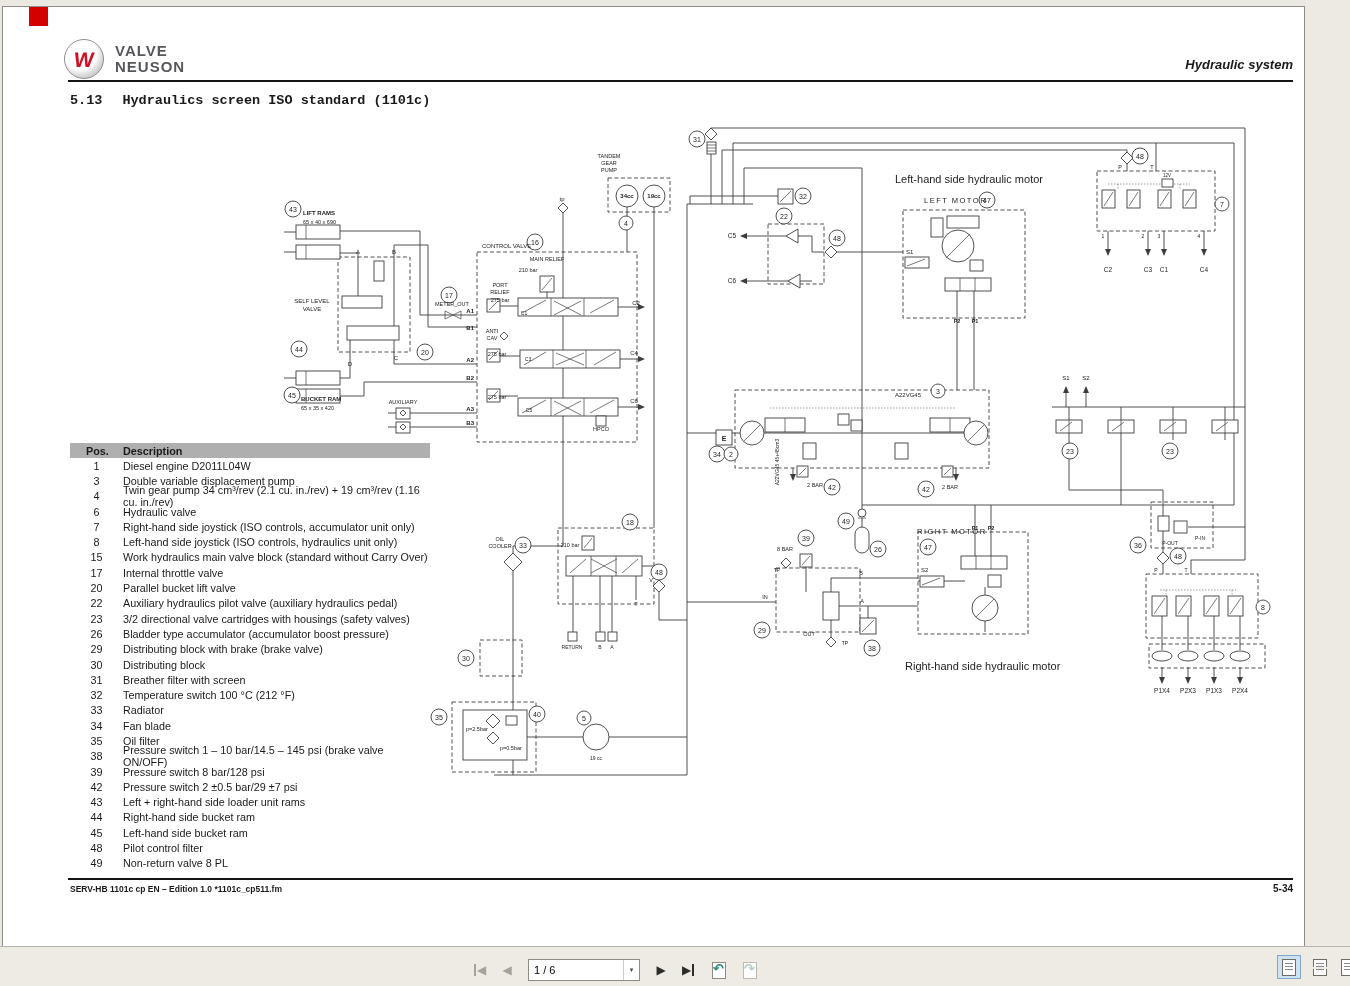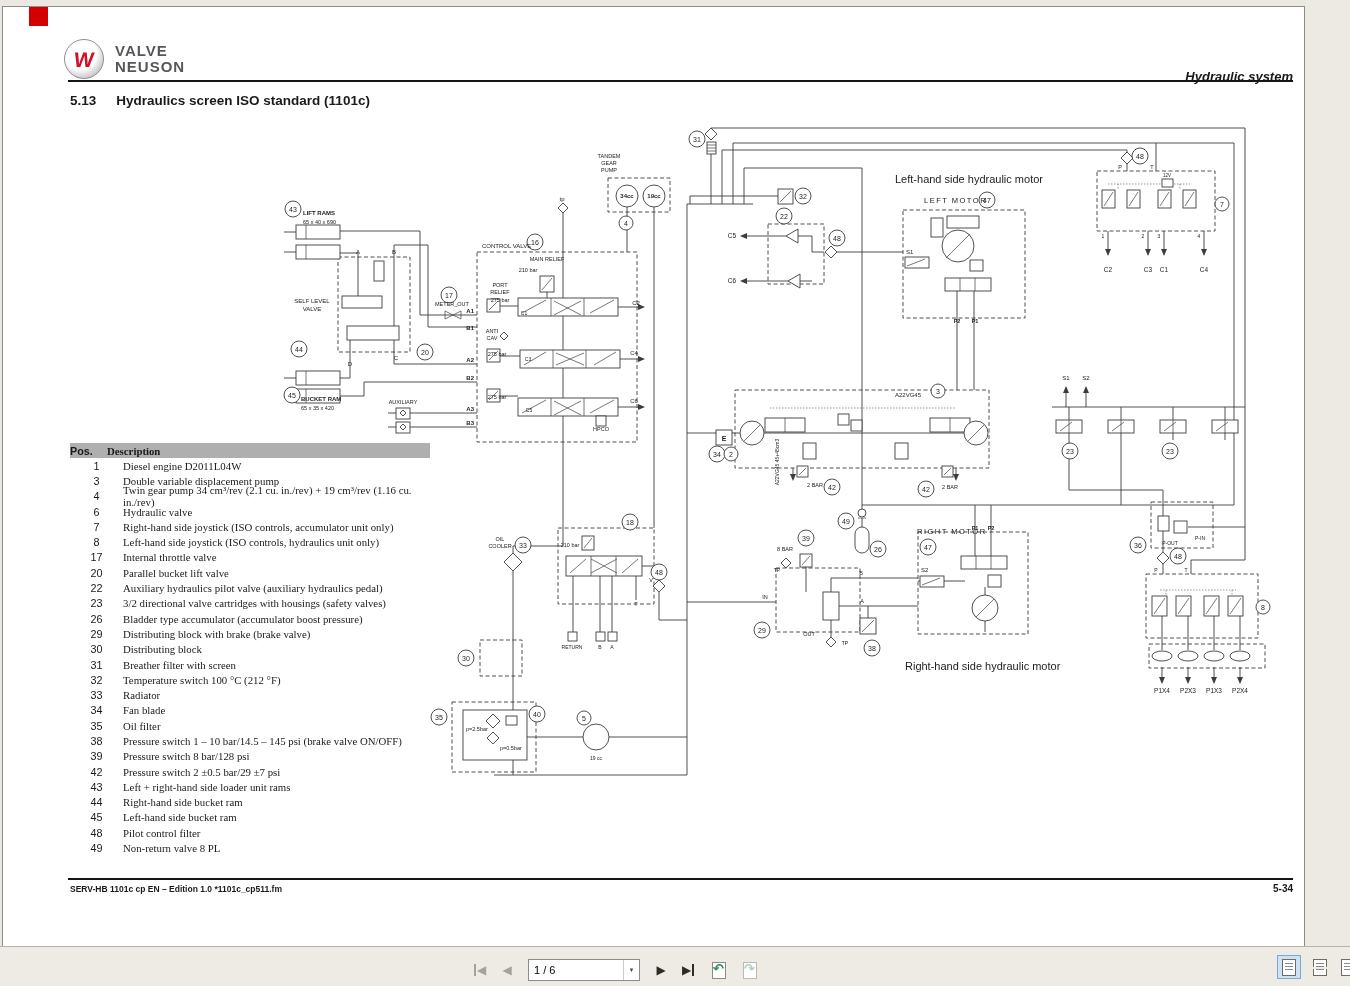--- a/index.html
+++ b/index.html
@@ -10,31 +10,31 @@
   .rail{position:absolute;right:0;top:0;width:44px;bottom:39px;background:#eceae3;}
   .red-marker{position:absolute;left:29px;top:7px;width:19px;height:19px;background:#d40000;}
 
   
   .logo{position:absolute;left:64px;top:39px;display:flex;gap:11px;align-items:center;}
   .logo-circle{width:38px;height:38px;border-radius:50%;
       background:radial-gradient(circle at 40% 35%,#ffffff 48%,#e3e3e3 62%,#9b9b9b 100%);
       border:1px solid #8e8e8e;display:flex;align-items:center;justify-content:center;}
   .logo-w{font-weight:bold;font-size:21px;color:#cf1025;transform:skewX(-8deg);line-height:1;}
   .brand{font-weight:bold;font-size:15px;line-height:16px;color:#55575b;letter-spacing:1px;}
-  .running-header{position:absolute;right:57px;top:57px;font-weight:bold;font-style:italic;font-size:13px;margin-top:12px;}
+  .running-header{position:absolute;right:57px;top:57px;font-weight:bold;font-style:italic;font-size:13px;}
   .rule{position:absolute;left:68px;width:1225px;height:2px;background:#151515;}
   .rule-top{top:80px;} .rule-bottom{top:878px;}
-  .section-title{position:absolute;left:70px;top:93px;font-weight:bold;font-size:13.5px;display:flex;gap:20px;}
+  .section-title{position:absolute;left:70px;top:93px;font-weight:bold;font-size:13.5px;display:flex;gap:20px;font-family:Liberation Mono, monospace;}
 
   
   .parts{position:absolute;left:70px;top:443px;width:360px;font-size:10.8px;}
   .parts .hdr{display:flex;background:#afafaf;font-weight:bold;height:15px;align-items:center;}
   .parts .pos{width:53px;text-align:center;flex:none;}
-  .parts .hdr .pos{text-align:left;padding-left:0;width:37px;}
-  .parts .desc{flex:1;font-family:Liberation Serif, serif;}
+  .parts .hdr .pos{text-align:left;padding-left:16px;width:37px;}
+  .parts .desc{flex:1;}
   .parts .row{display:flex;height:15.3px;align-items:center;}
 
   
   .footer-left{position:absolute;left:70px;top:884px;font-size:8.5px;font-weight:bold;}
   .footer-right{position:absolute;right:57px;top:883px;font-size:10px;font-weight:bold;}
 
   
   svg.schematic{position:absolute;left:0;top:0;pointer-events:none;}
   .ln{stroke:#3d3d3d;stroke-width:0.9;fill:none;}
   .th{stroke:#3d3d3d;stroke-width:0.7;fill:none;}
@@ -565,20 +565,24 @@
       </div>
       <div class="row">
         <div class="pos">7</div>
         <div class="desc">Right-hand side joystick (ISO controls, accumulator unit only)</div>
       </div>
       <div class="row">
         <div class="pos">8</div>
         <div class="desc">Left-hand side joystick (ISO controls, hydraulics unit only)</div>
       </div>
       <div class="row">
+        <div class="pos">15</div>
+        <div class="desc">Work hydraulics main valve block (standard without Carry Over)</div>
+      </div>
+      <div class="row">
         <div class="pos">17</div>
         <div class="desc">Internal throttle valve</div>
       </div>
       <div class="row">
         <div class="pos">20</div>
         <div class="desc">Parallel bucket lift valve</div>
       </div>
       <div class="row">
         <div class="pos">22</div>
         <div class="desc">Auxiliary hydraulics pilot valve (auxiliary hydraulics pedal)</div>

